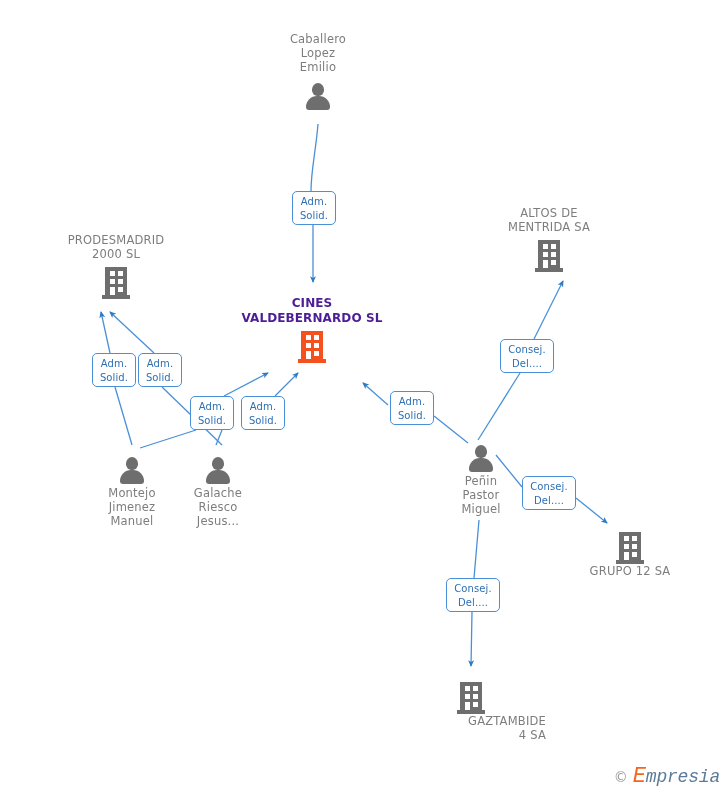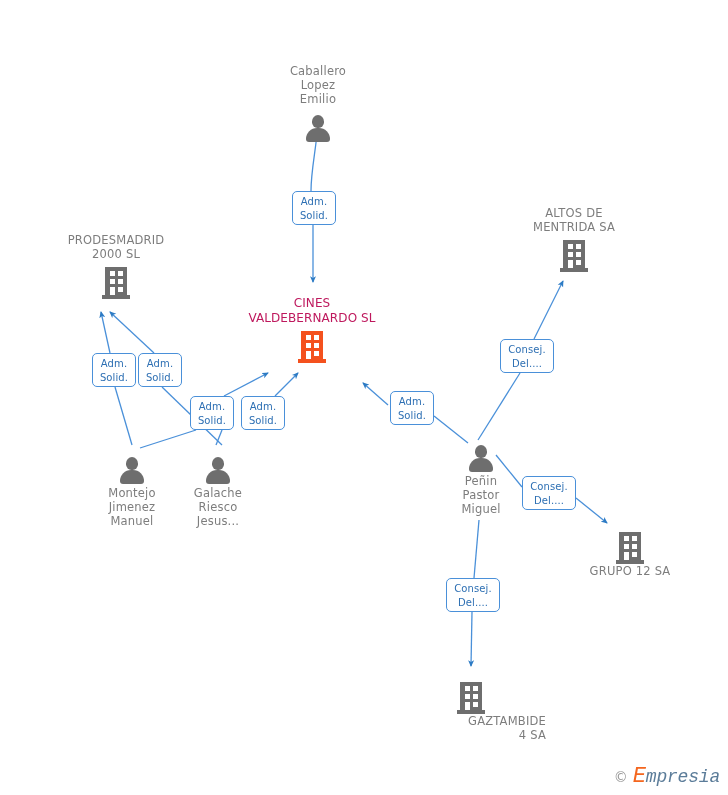--- a/index.html
+++ b/index.html
@@ -35,22 +35,22 @@
   }
   .node .label {
     font-size: 11.5px;
     color: #808080;
     white-space: pre-line;
     letter-spacing: .2px;
   }
   .node.company .label { color: #7d7d7d; }
   .node.person  .label { color: #7d7d7d; }
   .node.focus .label {
-    color: #be185d;
-    font-weight: normal;
+    color: #4c1d95;
+    font-weight: bold;
     font-size: 12px;
     letter-spacing: .1px;
   }
 
   .icon-wrap {
     width: 150px;
     display: flex;
     justify-content: center;
     align-items: flex-end;
   }
@@ -186,21 +186,21 @@
         <path d="M 388 405 L 363 383" marker-end="url(#arw)"></path>
         <path d="M 478 440 L 520 373"></path>
         <path d="M 534 339 L 563 281" marker-end="url(#arw)"></path>
         <path d="M 496 455 L 522 487"></path>
         <path d="M 576 498 L 607 523" marker-end="url(#arw)"></path>
         <path d="M 479 520 L 474 578"></path>
         <path d="M 472 612 L 471 666" marker-end="url(#arw)"></path>
       </g>
   </svg>
 
-  <div class="node person" style="left:318px; top:32px;margin-top:32px;">
+  <div class="node person" style="left:318px; top:32px;">
     <div class="label">Caballero
 Lopez
 Emilio</div>
     <div class="icon-wrap" style="height:38px;">
       <div class="per">
           <div class="head"></div>
           <div class="body"></div>
         </div>
     </div>
   </div>
@@ -232,21 +232,21 @@
           <i style="left:16px; top:4px;"></i>
         <i style="left:8px;  top:12px;"></i>
           <i style="left:16px; top:12px;"></i>
         <i style="left:16px; top:20px;"></i>
         <div class="door"></div>
         <div class="base"></div>
       </div>
     </div>
   </div>
 
-  <div class="node company" style="left:574px; top:206px;">
+  <div class="node company" style="left:549px; top:206px;">
     <div class="label">ALTOS DE
 MENTRIDA SA</div>
     <div class="icon-wrap" style="height:38px;">
       <div class="bld">
         <div class="body"></div>
         <i style="left:8px;  top:4px;"></i>
           <i style="left:16px; top:4px;"></i>
         <i style="left:8px;  top:12px;"></i>
           <i style="left:16px; top:12px;"></i>
         <i style="left:16px; top:20px;"></i>

